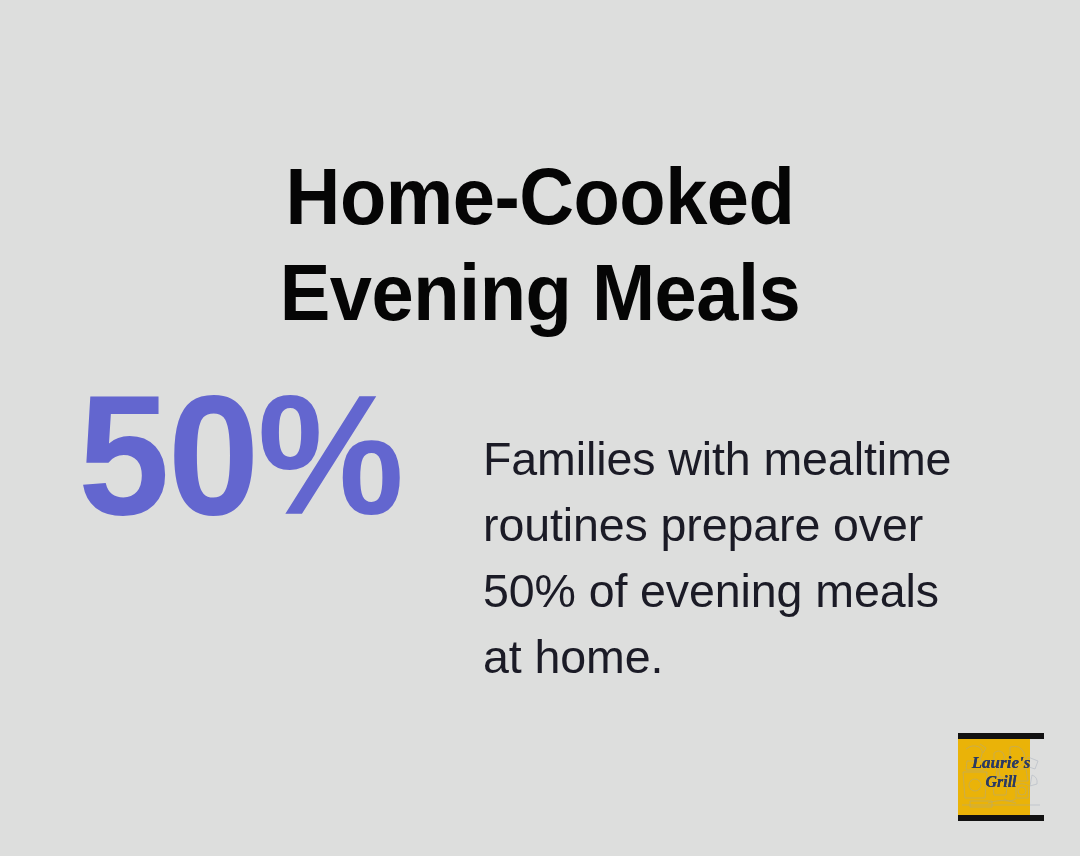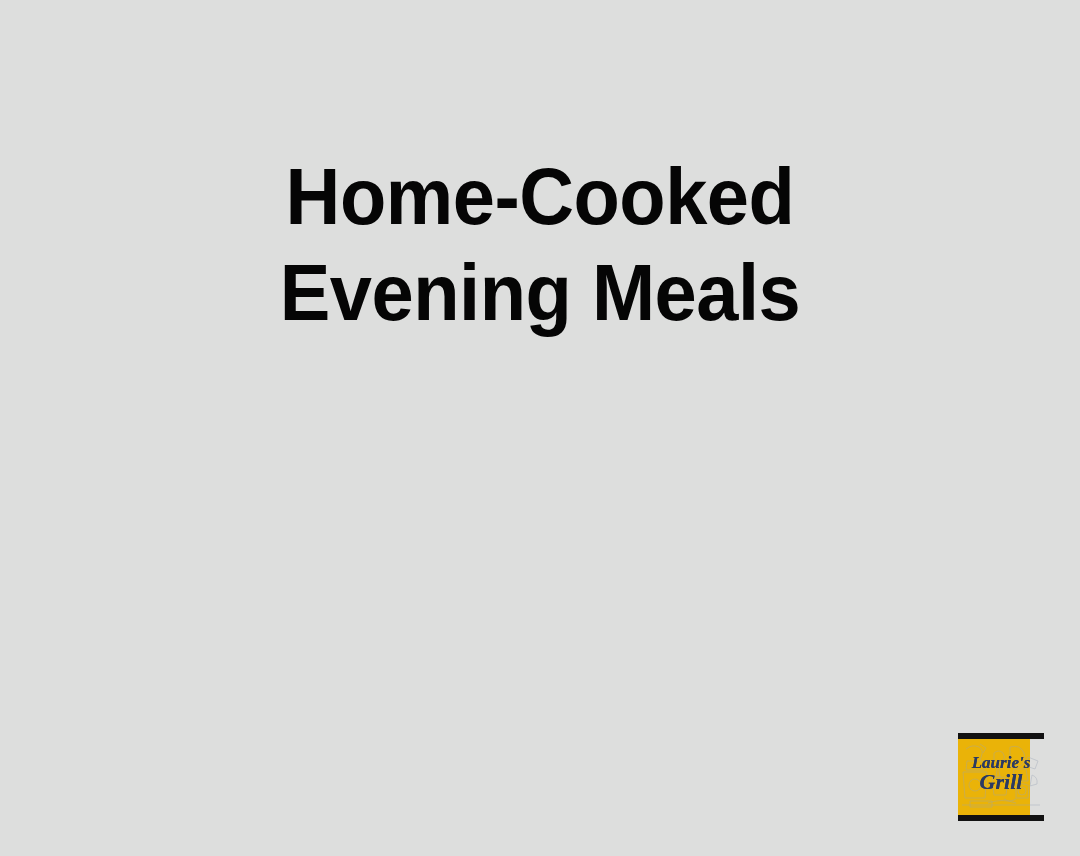--- a/index.html
+++ b/index.html
@@ -114,30 +114,37 @@
     font-family: "Liberation Serif", "DejaVu Serif", serif;
     font-style: italic;
     font-weight: 700;
     font-size: 17px;
     line-height: 19px;
     color: #2b3a63;
     text-shadow: 0 0 0.4px #2b3a63;
   }
   #logo-wordmark .line-2 {
     display: block;
-    font-size: 22px;
+    font-size: 16px;
   }
 </style>
 </head>
 <body>
 
 <div id="infographic-canvas">
 
   <h1 id="headline">Home-Cooked Evening Meals</h1>
 
+  <div id="stat-row">
+
+    <div id="stat-figure">50%</div>
+
+    <p id="stat-description">Families with mealtime routines prepare over 50% of evening meals at home.</p>
+
+  </div>
 
   <div id="brand-logo">
 
     <div class="rule top"></div>
 
     <svg id="logo-artwork" viewBox="0 0 86 76">
       <g fill="none" stroke="#9aa3b4" stroke-width="0.7">
         <path d="M8 10 q6 -5 13 -2 q4 2 3 7 l-2 7"></path>
         <path d="M9 22 l16 0 l1 9 l-18 0 z"></path>
         <path d="M5 33 l24 0 l-2 26 l-20 0 z"></path>

